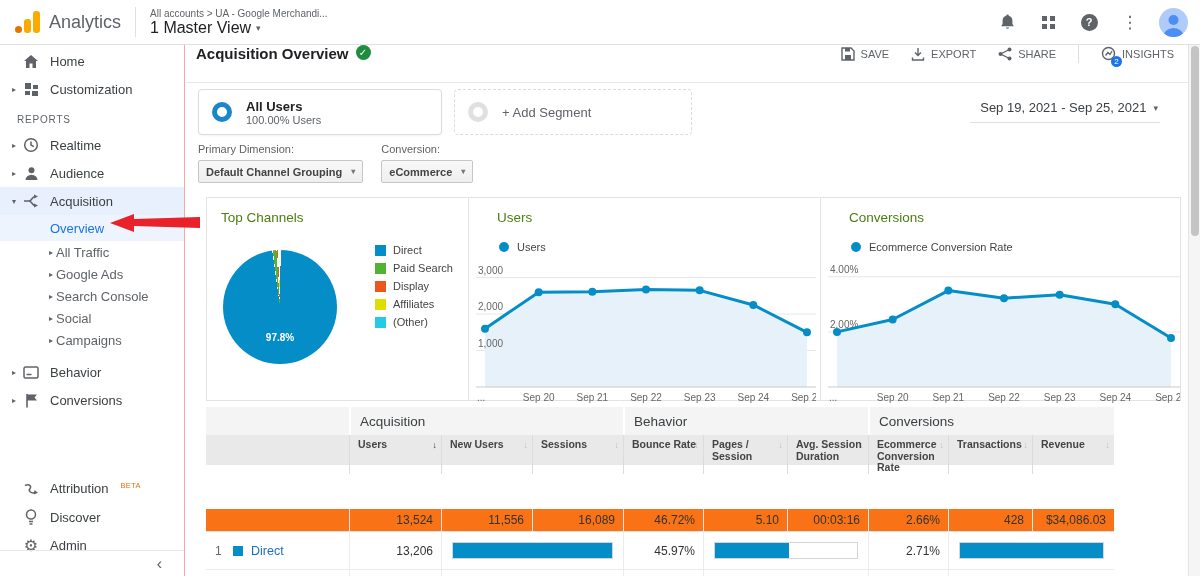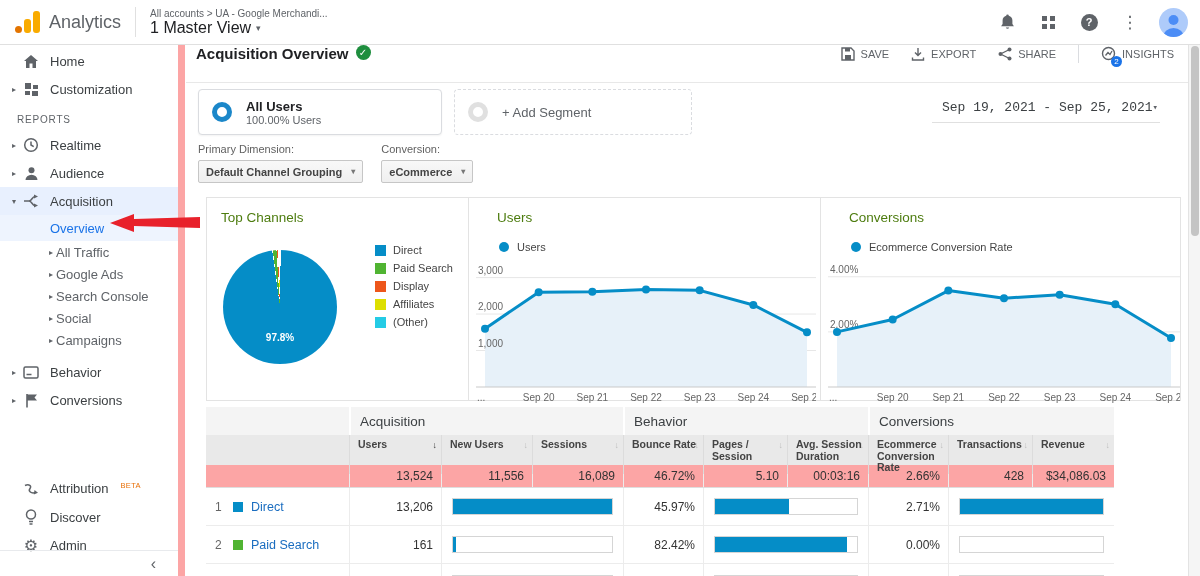--- a/index.html
+++ b/index.html
@@ -29,21 +29,21 @@
   .icon-btn { width:24px; height:24px; display:flex; align-items:center; justify-content:center; cursor:pointer; }
   .apps-grid { display:grid; grid-template-columns:5px 5px; grid-template-rows:5px 5px; gap:3px; }
   .apps-grid span { background:#5f6368; }
   .help-circle { width:17px; height:17px; border-radius:50%; background:#5f6368; color:#fff; font-size:11px;
                  display:flex; align-items:center; justify-content:center; font-weight:bold;}
   .kebab { font-size:17px; color:#5f6368; line-height:1; }
   .avatar { width:29px; height:29px; border-radius:50%; background:#aecbfa; overflow:hidden; display:flex; align-items:flex-end; justify-content:center;}
 
   
   .sidebar { position:absolute; top:45px; left:0; width:185px; height:531px; background:#fff;
-             border-right:7px solid #fca5a5; padding-top:2px; font-size:13px; color:#5f6368;}
+             border-right:1px solid #fca5a5; padding-top:2px; font-size:13px; color:#5f6368;}
   .nav-row { height:28px; display:flex; align-items:center; cursor:pointer; }
   .nav-arrow { width:12px; margin-left:8px; font-size:8px; color:#5f6368; text-align:center;}
   .nav-icon { width:18px; margin-left:2px; margin-right:10px; display:flex; justify-content:center; color:#5f6368; font-size:14px;}
   .nav-label { color:#3c4043; }
   .section-label { font-size:10px; letter-spacing:0.8px; color:#5f6368; margin:11px 0 6px 17px; }
   .nav-active-parent { background:#e8f0fe; }
   .nav-sub { height:22px; display:flex; align-items:center; padding-left:46px; cursor:pointer;}
   .nav-sub .nav-arrow { margin-left:0; width:10px; }
   .nav-overview { height:26px; display:flex; align-items:center; padding-left:50px; background:#eef4fe;
                   color:#1a73e8; cursor:pointer; }
@@ -72,21 +72,21 @@
   .segment-card { width:244px; border:1px solid #dadce0; border-radius:4px; background:#fff;
                   display:flex; align-items:center; padding-left:13px; gap:14px; box-shadow:0 1px 2px rgba(0,0,0,0.05); cursor:pointer;}
   .segment-ring { width:20px; height:20px; border:5px solid #1b87c9; border-radius:50%; }
   .segment-name { font-size:13px; color:#202124; font-weight:bold; }
   .segment-detail { font-size:11px; color:#5f6368; }
   .add-segment-card { width:238px; margin-left:12px; border:1px dashed #dadce0; border-radius:4px;
                       display:flex; align-items:center; padding-left:13px; gap:14px; color:#5f6368; font-size:13px; cursor:pointer;}
   .segment-ring.gray { border-color:#e0e0e0; }
   .date-block { margin-left:auto; margin-right:28px; align-self:flex-start; margin-top:8px;
                 font-size:13px; color:#3c4043; border-bottom:1px solid #e0e0e0; padding:3px 2px 7px 10px;
-                display:flex; align-items:center; cursor:pointer;font-family:Liberation Mono, monospace;}
+                display:flex; align-items:center; gap:7px; cursor:pointer;}
 
   .controls-row { margin-top:8px; padding-left:12px; display:flex; gap:18px; height:44px; }
   .control-group { display:flex; flex-direction:column; gap:5px; }
   .control-label { font-size:11px; color:#616161; }
   .dropdown { height:23px; background:linear-gradient(#f8f8f8,#efefef); border:1px solid #c6c6c6; border-radius:2px;
               font-size:11px; font-weight:bold; color:#444; display:flex; align-items:center; padding:0 7px; gap:9px; cursor:pointer;}
   .dropdown .caret { font-size:8px; color:#777; }
 
   
   .charts-card { margin:10px 0 0 20px; width:975px; height:204px; border:1px solid #e3e3e3; background:#fff; display:flex; }
@@ -112,21 +112,21 @@
   .tgrid { display:grid; grid-template-columns:143px 92px 91px 91px 80px 84px 81px 80px 84px 82px; }
   .tg-group { height:28px; background:#f4f4f4; align-items:center; }
   .tg-group .gcell { height:100%; display:flex; align-items:center; padding-left:9px; font-size:13.5px; color:#3c4043;
                      border-left:2px solid #fff; }
   .tg-group .gcell.first { border-left:none; }
   .tg-cols { height:30px; background:#e9e9e9; }
   .tg-cols .ccell { border-left:1px solid #dcdcdc; padding:4px 5px 0 8px; font-size:10.5px; line-height:11.5px;
                     font-weight:bold; color:#444; position:relative; cursor:pointer;}
   .sort-arrow { position:absolute; right:4px; top:5px; font-size:9px; color:#333; }
   .sort-faint { opacity:0.25; }
-  .tg-totals { height:23px; background:#fca5a5; border-bottom:1px solid #dedede; }
+  .tg-totals { height:23px; background:#f97316; border-bottom:1px solid #dedede;margin-top:44px; }
   .tg-totals .tcell { border-left:1px solid #ececec; display:flex; align-items:center; justify-content:flex-end;
                       padding-right:8px; color:#333; }
   .tg-row { height:38px; background:#fff; border-bottom:1px solid #ececec; }
   .tg-row .cell { border-left:1px solid #ececec; display:flex; align-items:center; }
   .cell.chan { padding-left:9px; gap:8px; border-left:none; }
   .rank { color:#666; width:10px; }
   .chan-swatch { width:10px; height:10px; }
   .chan-name { color:#1a6dc0; font-size:12.5px; cursor:pointer; }
   .cell.num { justify-content:flex-end; padding-right:8px; color:#333; }
   .cell.barcell { grid-column:span 2; padding:0 10px; }

